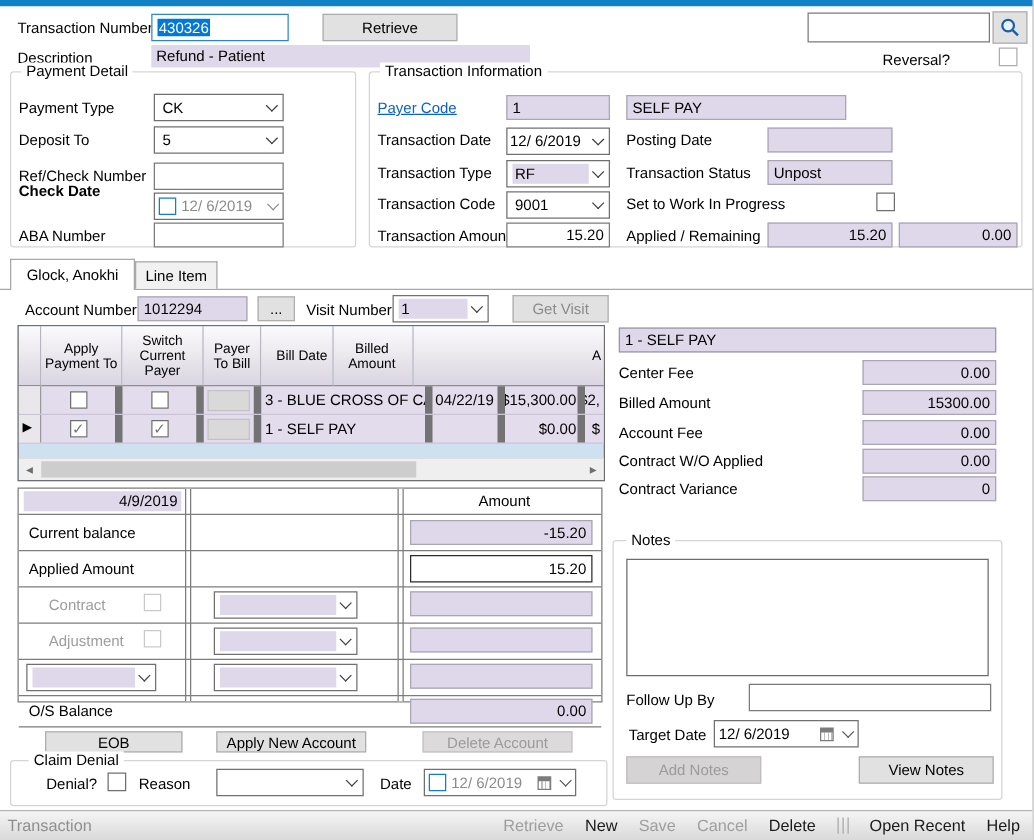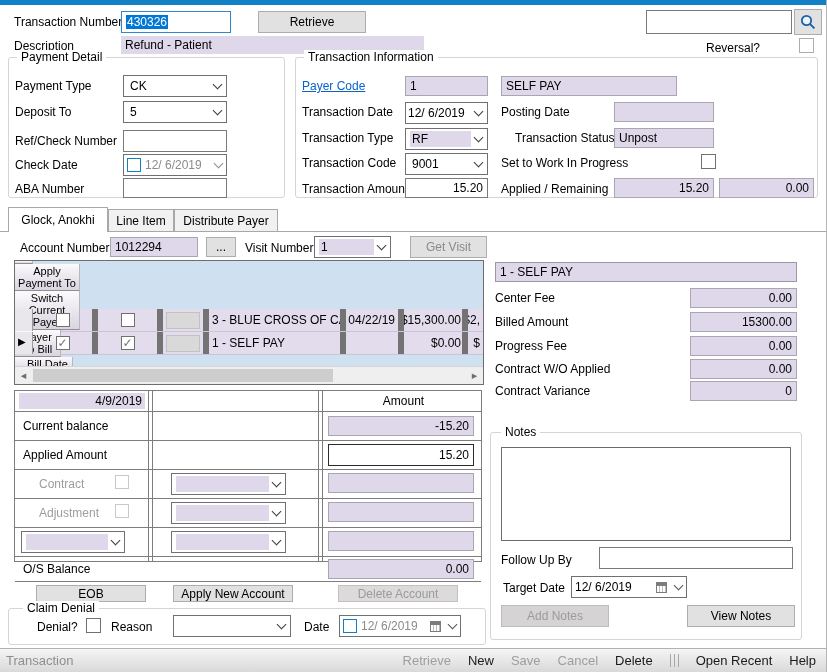--- a/index.html
+++ b/index.html
@@ -26,21 +26,21 @@
   .checked::after{content:"✓";position:absolute;left:1px;top:-1px;font-size:12px;color:#767676;}
   .group{position:absolute;border:1px solid #d5d5d5;border-radius:3px;box-sizing:border-box;}
   .legend{position:absolute;top:-8px;background:#fff;padding:0 4px;line-height:14px;white-space:nowrap;}
   .link{color:#0a63c9;text-decoration:underline;cursor:pointer;}
   
   .tabline{position:absolute;left:0;width:827px;top:231px;height:1px;background:#a8a8a8;}
   .tab{position:absolute;top:209px;height:22px;box-sizing:border-box;border:1px solid #a8a8a8;border-bottom:none;background:#f2f1f2;display:flex;align-items:center;justify-content:center;z-index:2;}
   .tab.active{background:#fff;top:207px;height:25px;z-index:3;}
   
   .ptable{position:absolute;left:14px;top:260px;width:470px;height:125px;border:1px solid #6e6e6e;box-sizing:border-box;background:#cfe0f1;overflow:hidden;}
-  .thead{display:flex;height:48px;flex-direction:column;}
+  .thead{display:flex;height:48px;}
   .th{background:linear-gradient(#fbfafc,#dad5e0);border-right:1px solid #b9b4c1;border-bottom:1px solid #8f8f8f;box-sizing:border-box;display:flex;align-items:center;justify-content:center;text-align:center;font-size:11px;line-height:12px;padding:1px 2px;overflow:hidden;}
   .tr{display:flex;height:22px;background:#e3dcec;border-bottom:1px solid #cbc4d4;}
   .td{border-right:6px solid #737373;box-sizing:border-box;display:flex;align-items:center;padding:0 3px;overflow:hidden;white-space:nowrap;}
   .td.c{justify-content:center;}
   .td.r{justify-content:flex-end;}
   .rowsel{background:#e9e7ec;border-right:1px solid #9a9a9a;position:relative;}
   .rowsel.current::after{content:"▶";position:absolute;left:3px;top:4px;font-size:10px;color:#000;}
   .graycell{width:38px;height:15px;background:#d9d9d9;border:1px solid #c2c2c2;margin:auto;}
   .hscroll{position:absolute;left:0;right:0;bottom:0;height:17px;background:#f0eff0;border-top:1px solid #d6d6d6;}
   .sb-thumb{position:absolute;left:18px;top:2px;width:300px;height:13px;background:#cdcdcd;}
@@ -102,21 +102,21 @@
       <span class="fill">CK</span>
       <span class="chev"></span>
     </div>
     <div class="lbl" style="left:6px;top:47px;">Deposit To</div>
     <div class="combo" style="left:114px;top:43px;width:104px;">
       <span class="fill">5</span>
       <span class="chev"></span>
     </div>
     <div class="lbl" style="left:6px;top:76px;">Ref/Check Number</div>
     <div class="winput" style="left:114px;top:72px;width:104px;"></div>
-    <div class="lbl" style="left:6px;top:100px;">Check Date</div>
+    <div class="lbl" style="left:6px;top:88px;font-weight:bold;">Check Date</div>
     <div class="datefield" style="left:114px;top:96px;width:104px;">
       <span class="cbi blue"></span>
       <span class="datetext">12/ 6/2019</span>
       <span class="chev" style="border-color:#8b8b8b;"></span>
     </div>
     <div class="lbl" style="left:6px;top:124px;">ABA Number</div>
     <div class="winput" style="left:114px;top:120px;width:104px;height:20px;"></div>
   </div>
 
   <div class="group" style="left:295px;top:57px;width:523px;height:141px;">
@@ -129,40 +129,39 @@
       <span class="fill" style="padding:0;">12/ 6/2019</span>
       <span class="chev"></span>
     </div>
     <div class="lbl" style="left:205px;top:47px;">Posting Date</div>
     <div class="field" style="left:318px;top:44px;width:100px;"></div>
     <div class="lbl" style="left:6px;top:73px;">Transaction Type</div>
     <div class="combo lav" style="left:109px;top:70px;width:83px;text-align:right;">
       <span class="fill">RF</span>
       <span class="chev"></span>
     </div>
-    <div class="lbl" style="left:205px;top:73px;margin-left:14px;">Transaction Status</div>
+    <div class="lbl" style="left:205px;top:73px;">Transaction Status</div>
     <div class="field" style="left:318px;top:70px;width:100px;">Unpost</div>
     <div class="lbl" style="left:6px;top:98px;">Transaction Code</div>
     <div class="combo" style="left:109px;top:95px;width:83px;">
       <span class="fill">9001</span>
       <span class="chev"></span>
     </div>
     <div class="lbl" style="left:205px;top:98px;">Set to Work In Progress</div>
     <div class="cb" style="left:405px;top:96px;width:15px;height:15px;"></div>
     <div class="lbl" style="left:6px;top:124px;">Transaction Amount</div>
     <div class="winput num" style="left:109px;top:120px;width:83px;height:20px;">15.20</div>
     <div class="lbl" style="left:205px;top:124px;">Applied / Remaining</div>
     <div class="field num" style="left:318px;top:120px;width:100px;">15.20</div>
     <div class="field num" style="left:423px;top:120px;width:95px;">0.00</div>
   </div>
 
   <div class="tabline"></div>
   <div class="tab active" style="left:8px;width:100px;">Glock, Anokhi</div>
   <div class="tab" style="left:108px;width:66px;">Line Item</div>
-  <div class="tab" style="left:174px;width:104px;">Distribute Payer</div>
 
   <div class="lbl" style="left:20px;top:241px;text-align:center;">Account Number</div>
   <div class="field" style="left:110px;top:237px;width:88px;">1012294</div>
   <div class="btn" style="left:206px;top:237px;width:30px;height:20px;">...</div>
   <div class="lbl" style="left:245px;top:241px;">Visit Number</div>
   <div class="combo lav" style="left:314px;top:236px;width:77px;">
     <span class="fill">1</span>
     <span class="chev"></span>
   </div>
   <div class="btn" style="left:410px;top:236px;width:77px;height:22px;color:#8a8a8a;">Get Visit</div>
@@ -214,21 +213,21 @@
       <span class="sb-thumb"></span>
       <span class="sb-arrow right"></span>
     </div>
   </div>
 
   <div class="field" style="left:495px;top:262px;width:302px;border-color:#9a96a3;">1 - SELF PAY</div>
   <div class="lbl" style="left:495px;top:291px;">Center Fee</div>
   <div class="field num" style="left:690px;top:288px;width:107px;">0.00</div>
   <div class="lbl" style="left:495px;top:315px;">Billed Amount</div>
   <div class="field num" style="left:690px;top:312px;width:107px;">15300.00</div>
-  <div class="lbl" style="left:495px;top:339px;">Progress Fee</div>
+  <div class="lbl" style="left:495px;top:339px;">Account Fee</div>
   <div class="field num" style="left:690px;top:336px;width:107px;">0.00</div>
   <div class="lbl" style="left:495px;top:362px;">Contract W/O Applied</div>
   <div class="field num" style="left:690px;top:359px;width:107px;">0.00</div>
   <div class="lbl" style="left:495px;top:384px;">Contract Variance</div>
   <div class="field num" style="left:690px;top:381px;width:107px;">0</div>
 
   <div class="agrid">
     <div class="vsep" style="left:133px;"></div>
     <div class="vsep" style="left:303px;"></div>
     <div class="hline" style="top:20px;"></div>

